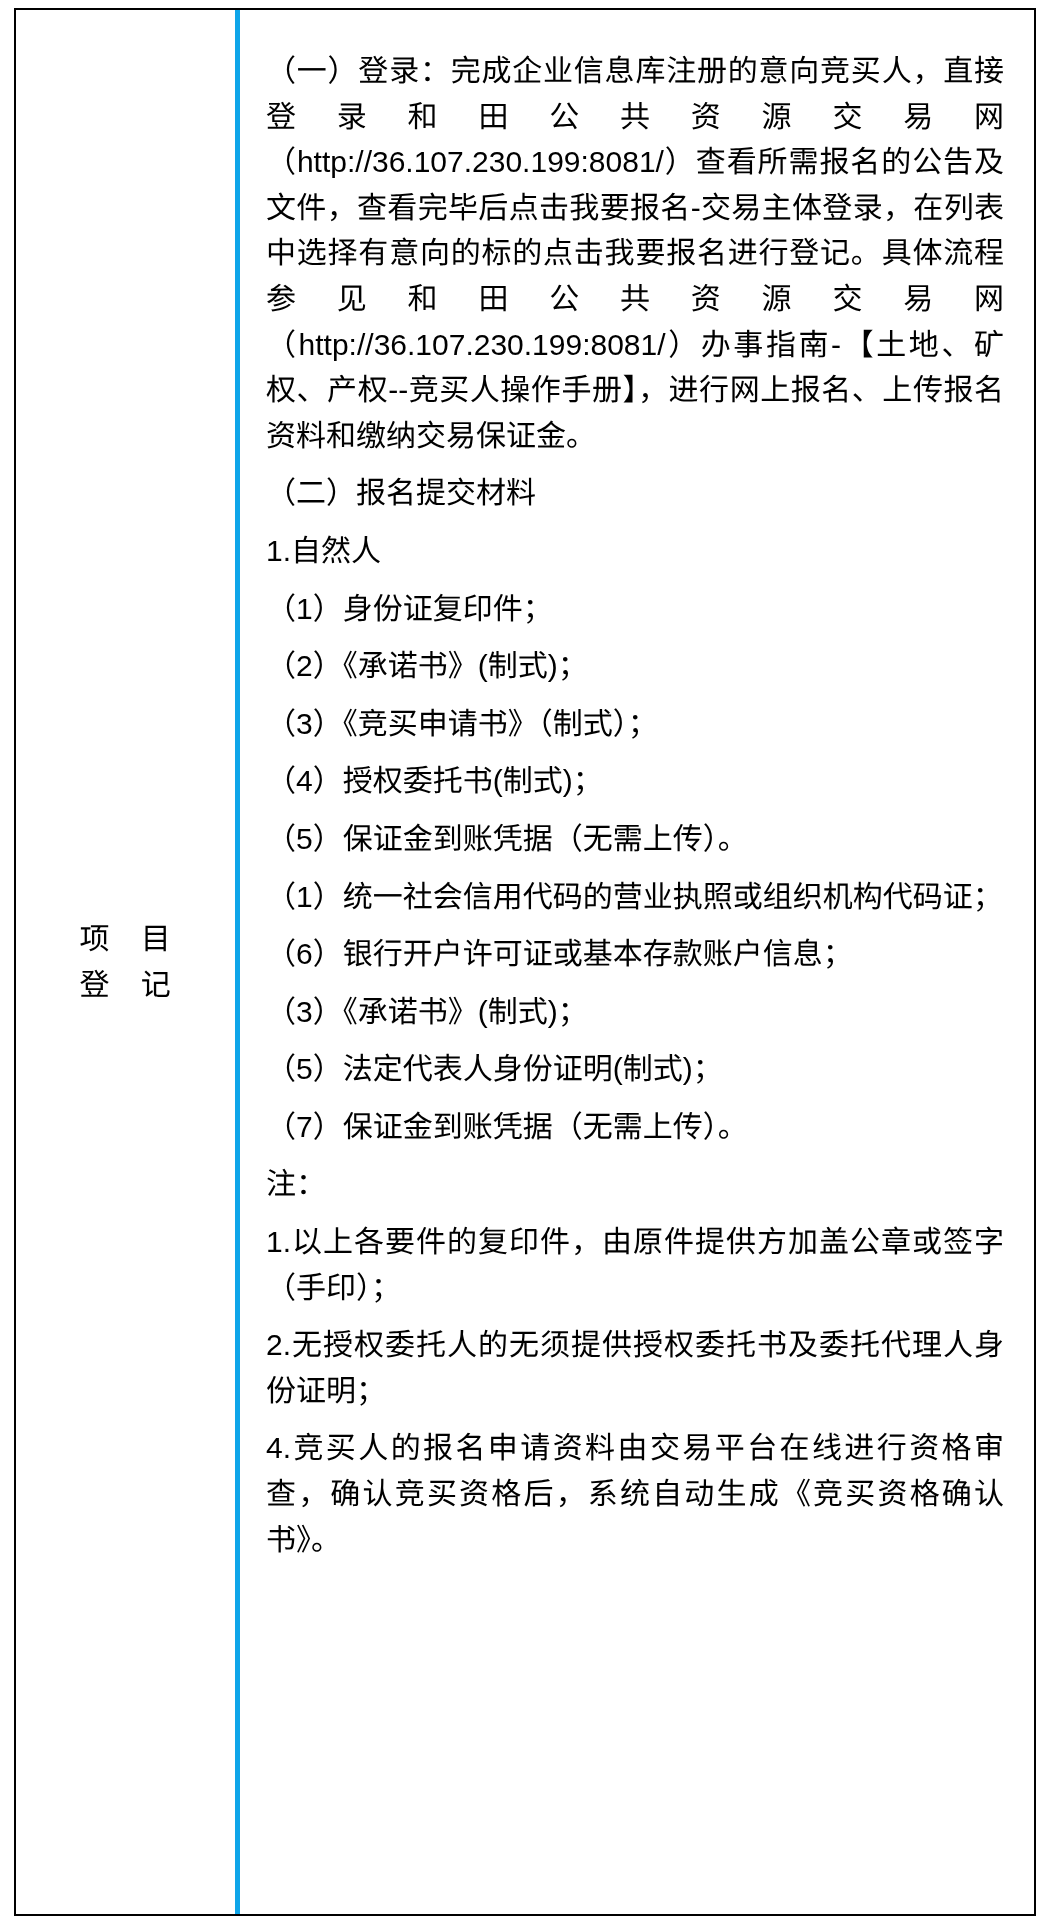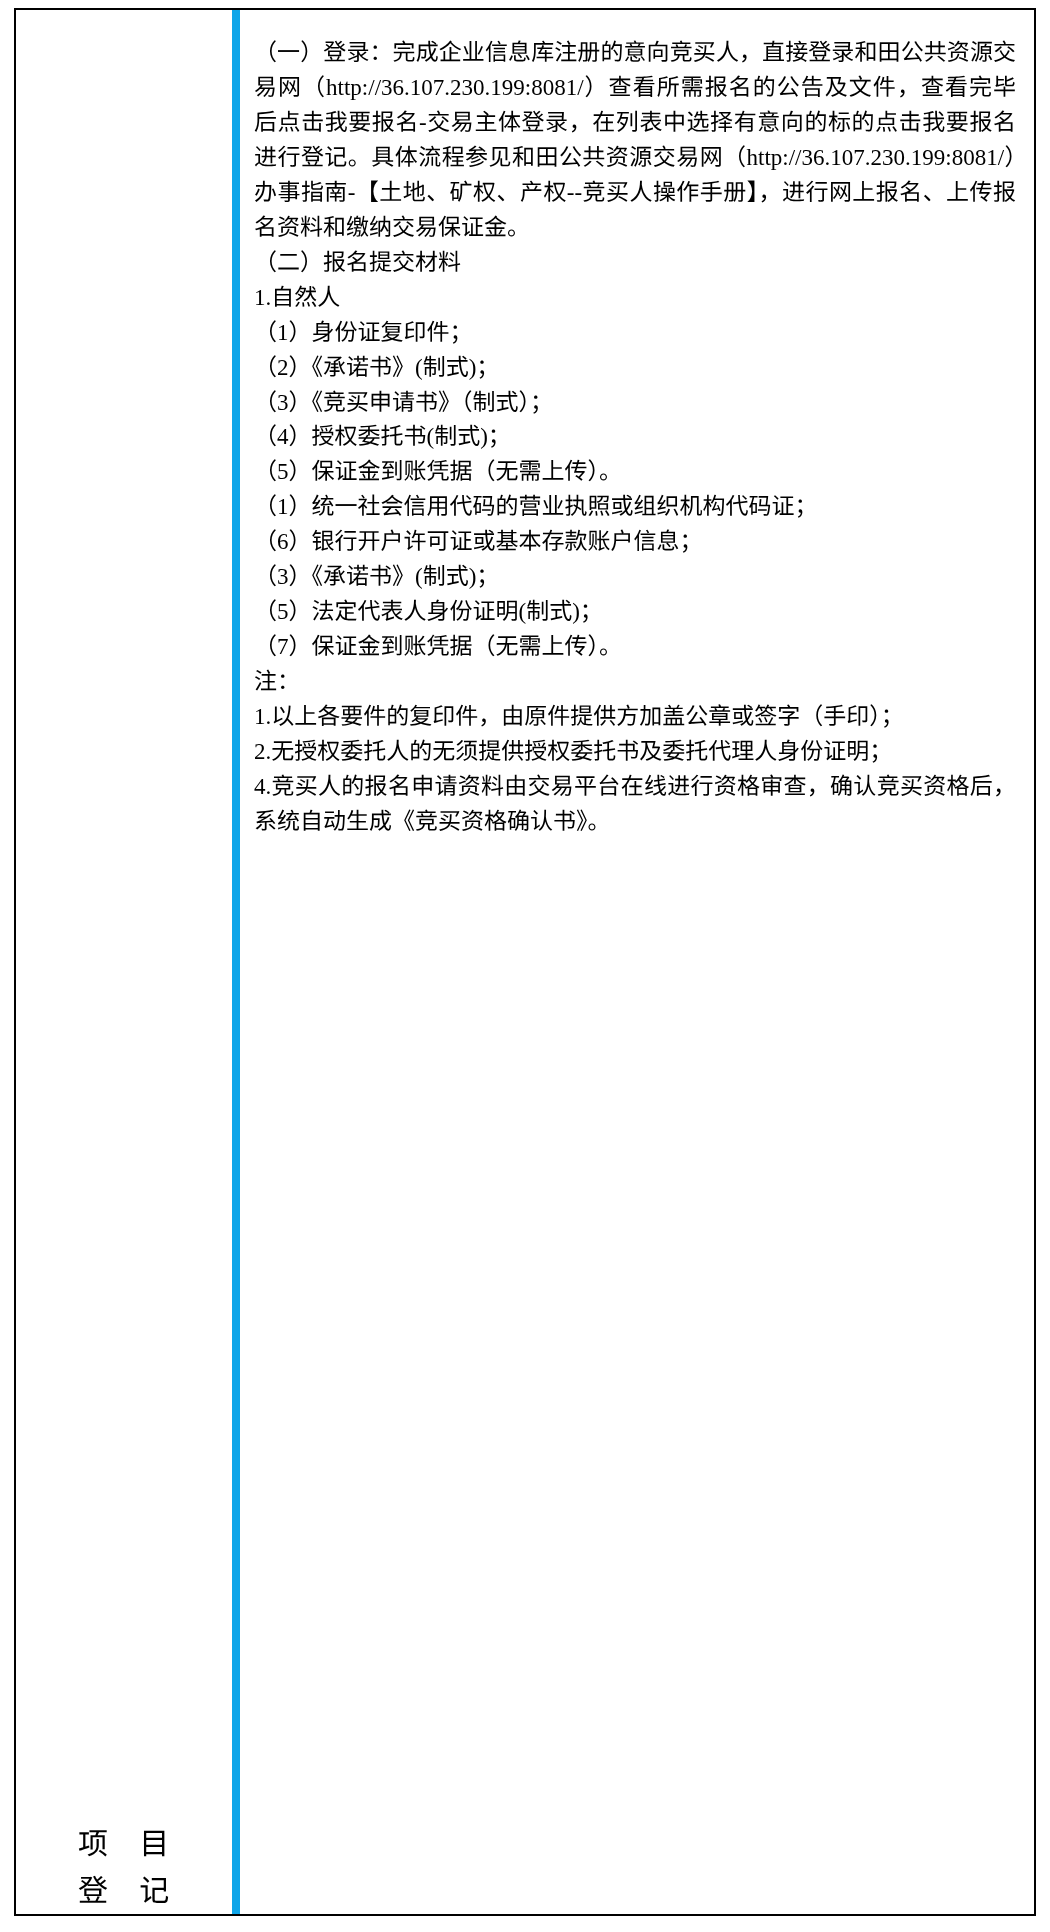--- a/index.html
+++ b/index.html
@@ -31,46 +31,46 @@
     border-top: 2px solid #000;
     border-bottom: 2px solid #000;
     border-left: 2px solid #000;
     border-right: 2px solid #000;
     display: flex;
     flex-direction: row;
   }
   .col-label {
     width: 224px;
     box-sizing: border-box;
-    border-right: 8px solid #0ea5e9;
+    border-right: 5px solid #0ea5e9;
     display: flex;
-    align-items: flex-end;
+    align-items: center;
     justify-content: center;
     flex: 0 0 224px;
   }
   .label-text {
     font-size: 30px;
     line-height: 1.55;
     letter-spacing: 0.02em;
     text-align: center;
     white-space: pre;
     font-family: "Liberation Serif", "DejaVu Serif", serif;
   }
   .col-content {
     flex: 1 1 auto;
     box-sizing: border-box;
     padding: 26px 18px 10px 14px;
   }
   .para {
-    font-size: 23px;
+    font-size: 30px;
     line-height: 1.52;
     text-align: justify;
     text-justify: inter-ideograph;
-    margin: 0;
-    font-family: Liberation Serif, serif;
+    margin: 12px;
+    font-family: Liberation Sans, sans-serif;
   }
 </style>
 </head>
 <body>
 
 <div class="page">
   <div class="doc-table">
     <div class="col-label">
       <div class="label-text" style="white-space: pre;">项　目
 登　记</div>

